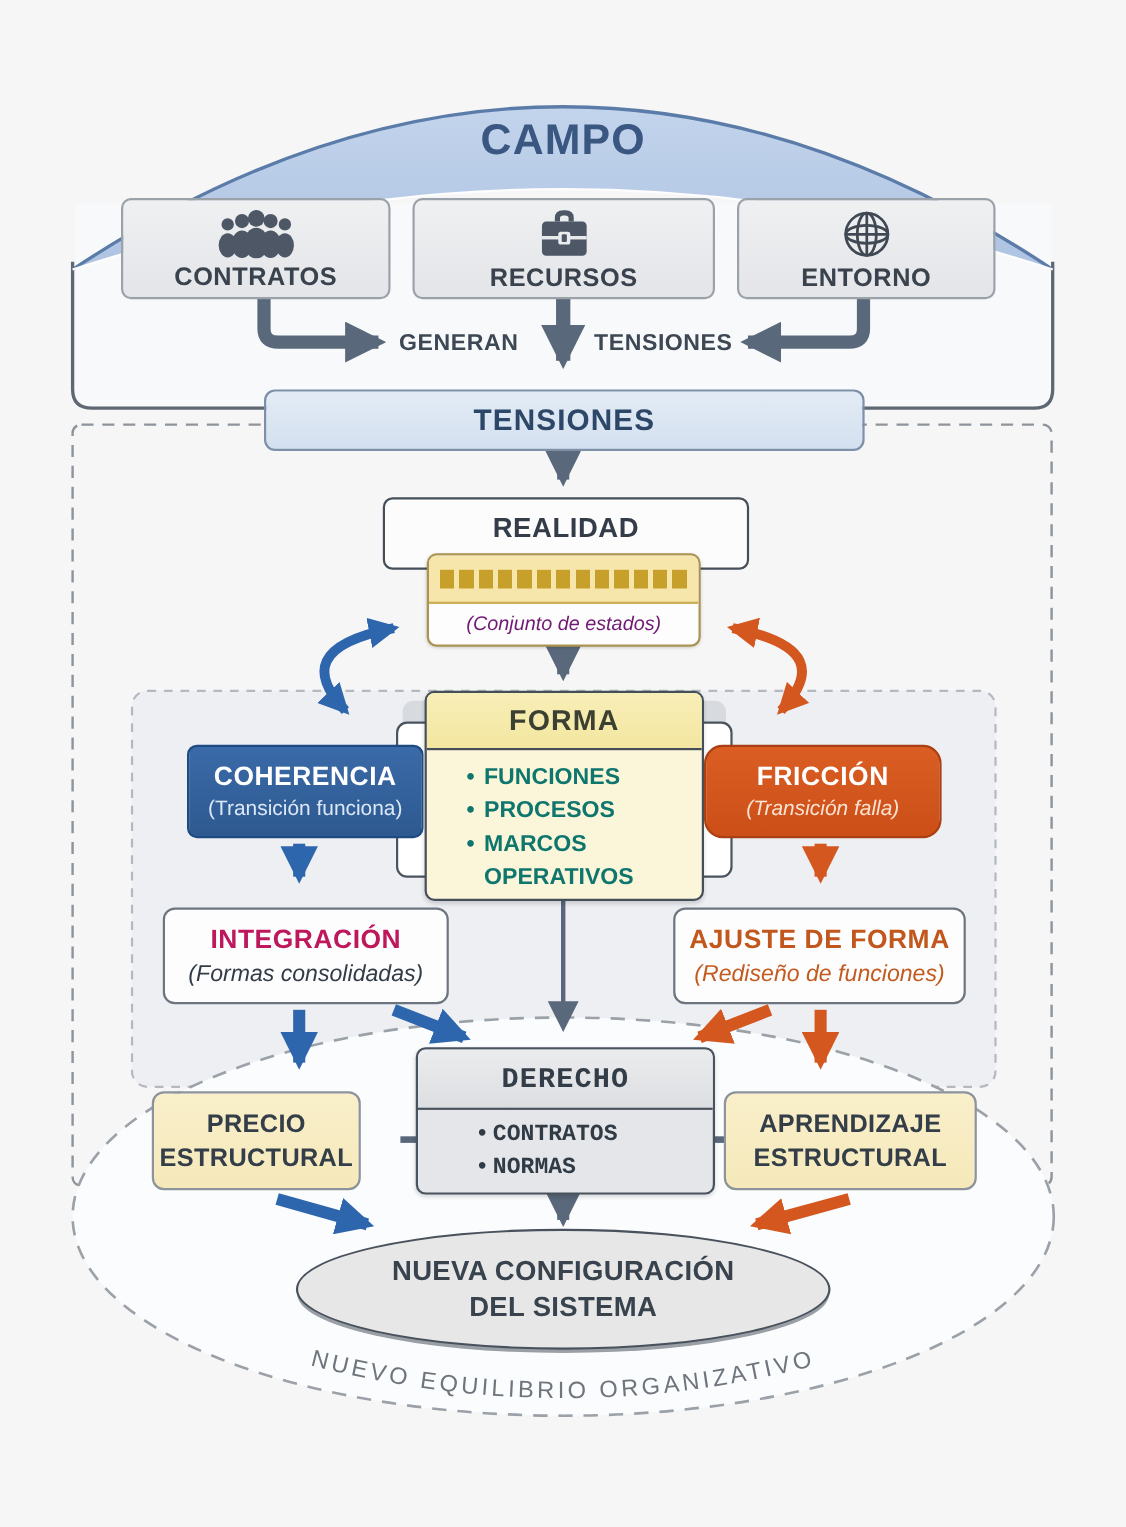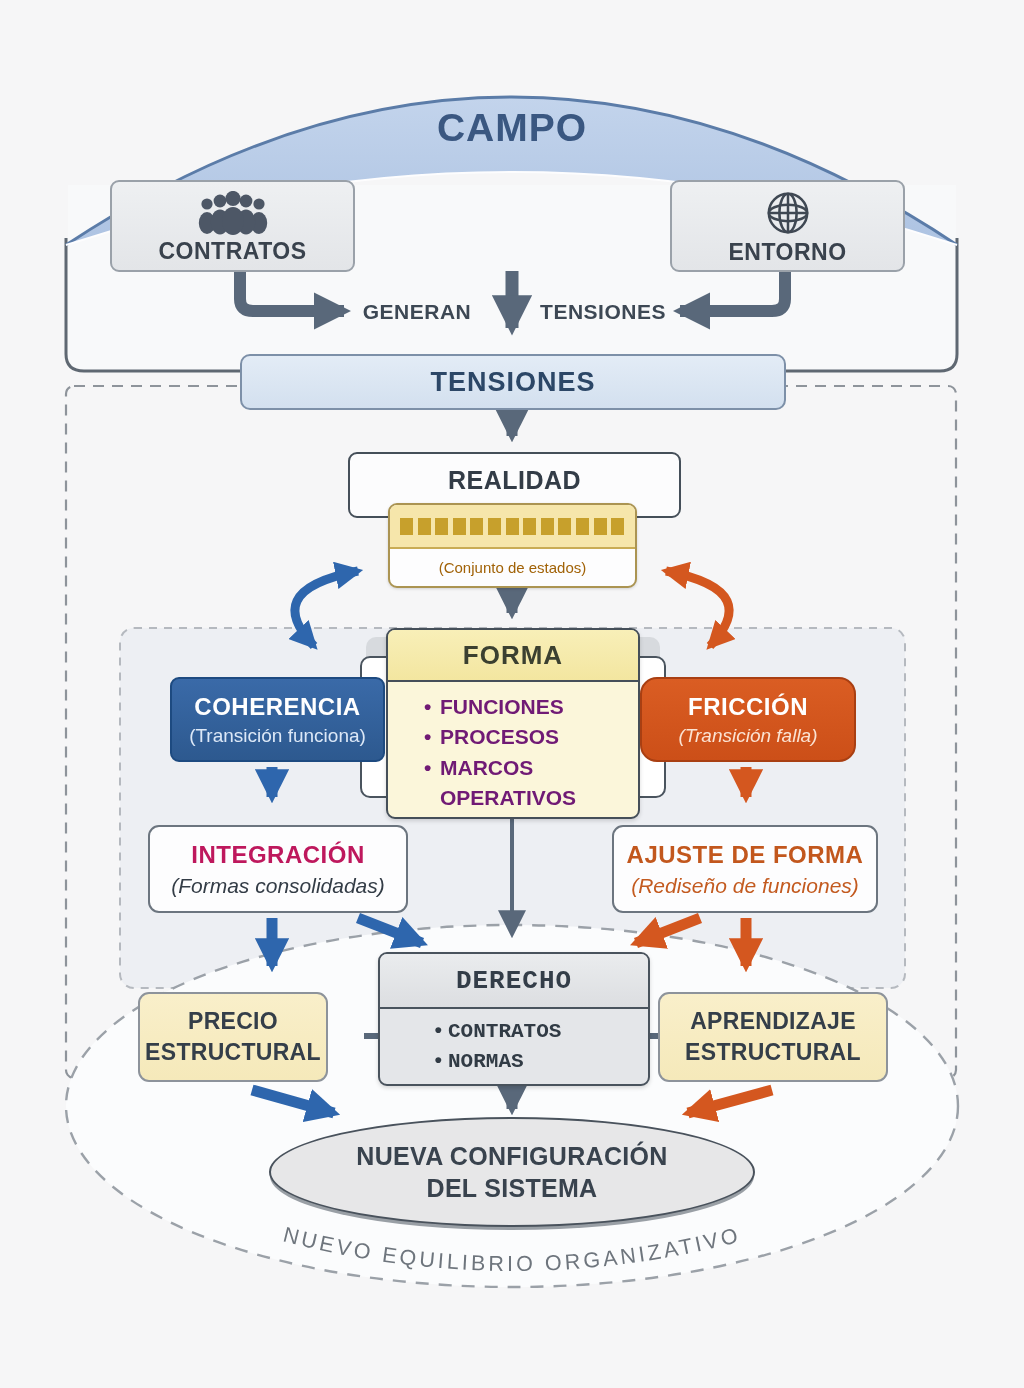--- a/index.html
+++ b/index.html
@@ -22,30 +22,30 @@
   .tensiones-box .t{font-weight:bold;font-size:27px;color:#2c4767;letter-spacing:1px;}
   .realidad-box{background:#fcfcfd;border:2.5px solid #454f59;border-radius:9px;}
   .realidad-box .t{font-weight:bold;font-size:25px;color:#333c47;letter-spacing:.5px;}
   .strip{border:2px solid #ab9452;border-radius:9px;overflow:hidden;background:#fdfdfe;
          box-shadow:0 1px 3px rgba(0,0,0,.15);}
   .strip .band{height:42px;background:#f6e6ab;border-bottom:2px solid #c9ac55;
                display:flex;align-items:center;}
   .strip .squares{margin:0 10px;height:17px;width:229px;
      background:repeating-linear-gradient(90deg,#c7a02c 0 13px,rgba(0,0,0,0) 13px 17.6px);}
   .strip .sub{flex:1;display:flex;align-items:center;justify-content:center;
-              font-size:15px;color:#a16207;}
+              font-style:italic;font-size:18px;color:#701a75;}
   .card-gray{background:#d7dade;border-radius:10px;}
   .card-white{background:#ffffff;border:2px solid #4a545e;border-radius:10px;}
   .forma-box{border:2.5px solid #454f59;border-radius:9px;overflow:hidden;background:#fbf6da;
              box-shadow:0 2px 4px rgba(0,0,0,.15);}
   .forma-box .hdr{height:50px;background:linear-gradient(#f8efb8,#f3e6a0);border-bottom:2px solid #454f59;
                   display:flex;align-items:center;justify-content:center;
                   font-weight:bold;font-size:26px;color:#3b4030;letter-spacing:1px;}
   ul.blist{list-style:none;margin:10px 0 0 0;padding:0 0 0 36px;text-align:left;}
-  ul.blist li{position:relative;font-weight:bold;font-size:21px;color:#701a75;line-height:1.45;
+  ul.blist li{position:relative;font-weight:bold;font-size:21px;color:#0f766e;line-height:1.45;
               padding-left:16px;width:175px;}
   ul.blist li::before{content:"\2022";position:absolute;left:0;top:0;}
   .pill-blue{background:linear-gradient(#3a6aa8,#2d598f);border:2.5px solid #1d4a80;border-radius:9px;color:#fff;}
   .pill-orange{background:linear-gradient(#da5d23,#cc4f18);border:2.5px solid #a93f12;border-radius:17px;color:#fff;}
   .pill-blue .t,.pill-orange .t{font-weight:bold;font-size:24px;letter-spacing:.5px;}
   .pill-blue .s{font-size:19px;color:#dce8f7;margin-top:4px;}
   .pill-orange .s{font-style:italic;font-size:19px;color:#fbe3d3;margin-top:4px;}
   .white-pill{background:#fdfdfe;border:2px solid #6c757f;border-radius:11px;}
   .white-pill .t{font-weight:bold;font-size:24px;letter-spacing:.5px;}
   .white-pill .s{font-style:italic;font-size:21px;margin-top:5px;}
@@ -153,20 +153,30 @@
           <ellipse cx="27" cy="31" rx="9.3" ry="12.5"></ellipse>
         <circle cx="53" cy="10" r="6.4"></circle>
           <ellipse cx="53" cy="31" rx="9.3" ry="12.5"></ellipse>
         <circle cx="40" cy="7.5" r="7.6"></circle>
           <ellipse cx="40" cy="30" rx="11" ry="14"></ellipse>
       </g>
     </svg>
     <div class="lbl">CONTRATOS</div>
   </div>
 
+  <div class="box fieldbox" style="left:375px;top:180px;width:275px;height:92px;">
+    <svg width="50" height="46" viewBox="0 0 64 58">
+      <path d="M24,14 v-4 q0,-6 7,-6 h2 q7,0 7,6 v4" fill="none" stroke="#4d5766" stroke-width="6"></path>
+      <rect x="6" y="14" width="52" height="40" rx="5" fill="#4d5766"></rect>
+      <rect x="6" y="31" width="52" height="4" fill="#e9ebed"></rect>
+      <rect x="25" y="26" width="14" height="15" rx="3" fill="#e9ebed"></rect>
+      <rect x="29" y="29" width="6" height="9" rx="1.5" fill="#4d5766"></rect>
+    </svg>
+    <div class="lbl">RECURSOS</div>
+  </div>
 
   <div class="box fieldbox" style="left:670px;top:180px;width:235px;height:92px;">
     <svg width="46" height="46" viewBox="0 0 48 48">
       <g fill="none" stroke="#3f4853" stroke-width="2.6">
         <circle cx="24" cy="24" r="20"></circle>
         <ellipse cx="24" cy="24" rx="9" ry="20"></ellipse>
         <ellipse cx="24" cy="24" rx="20" ry="8.5"></ellipse>
         <line x1="4" y1="24" x2="44" y2="24"></line>
         <line x1="24" y1="4" x2="24" y2="44"></line>
       </g>

